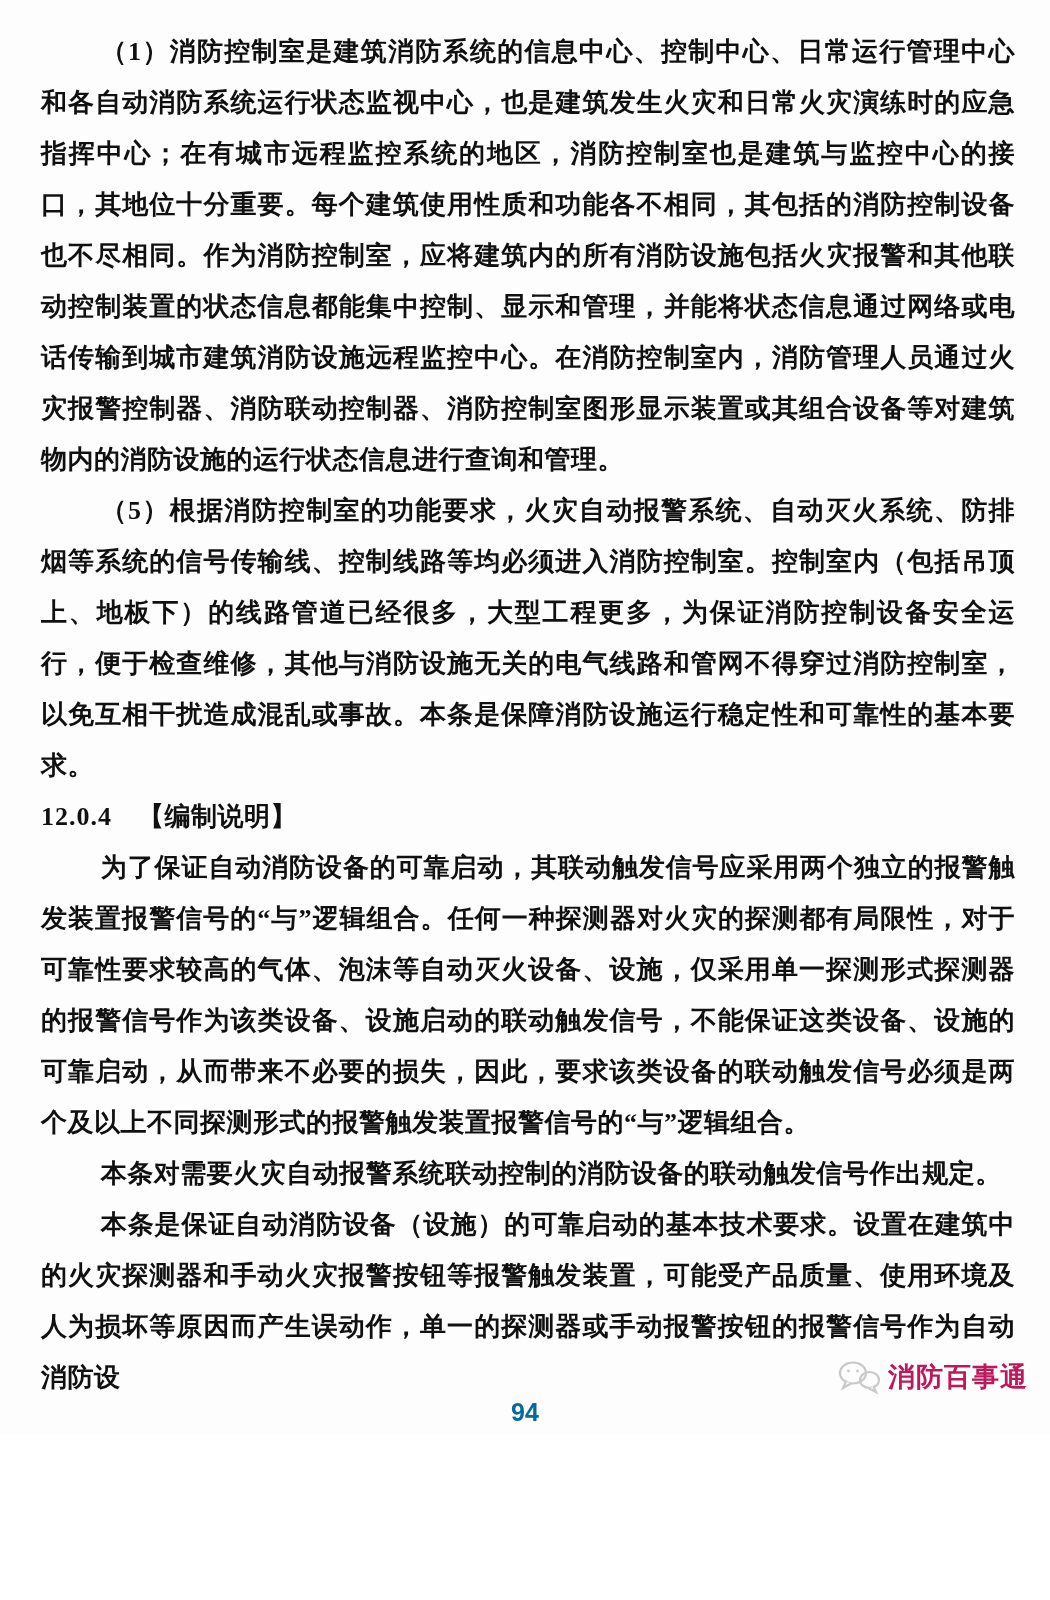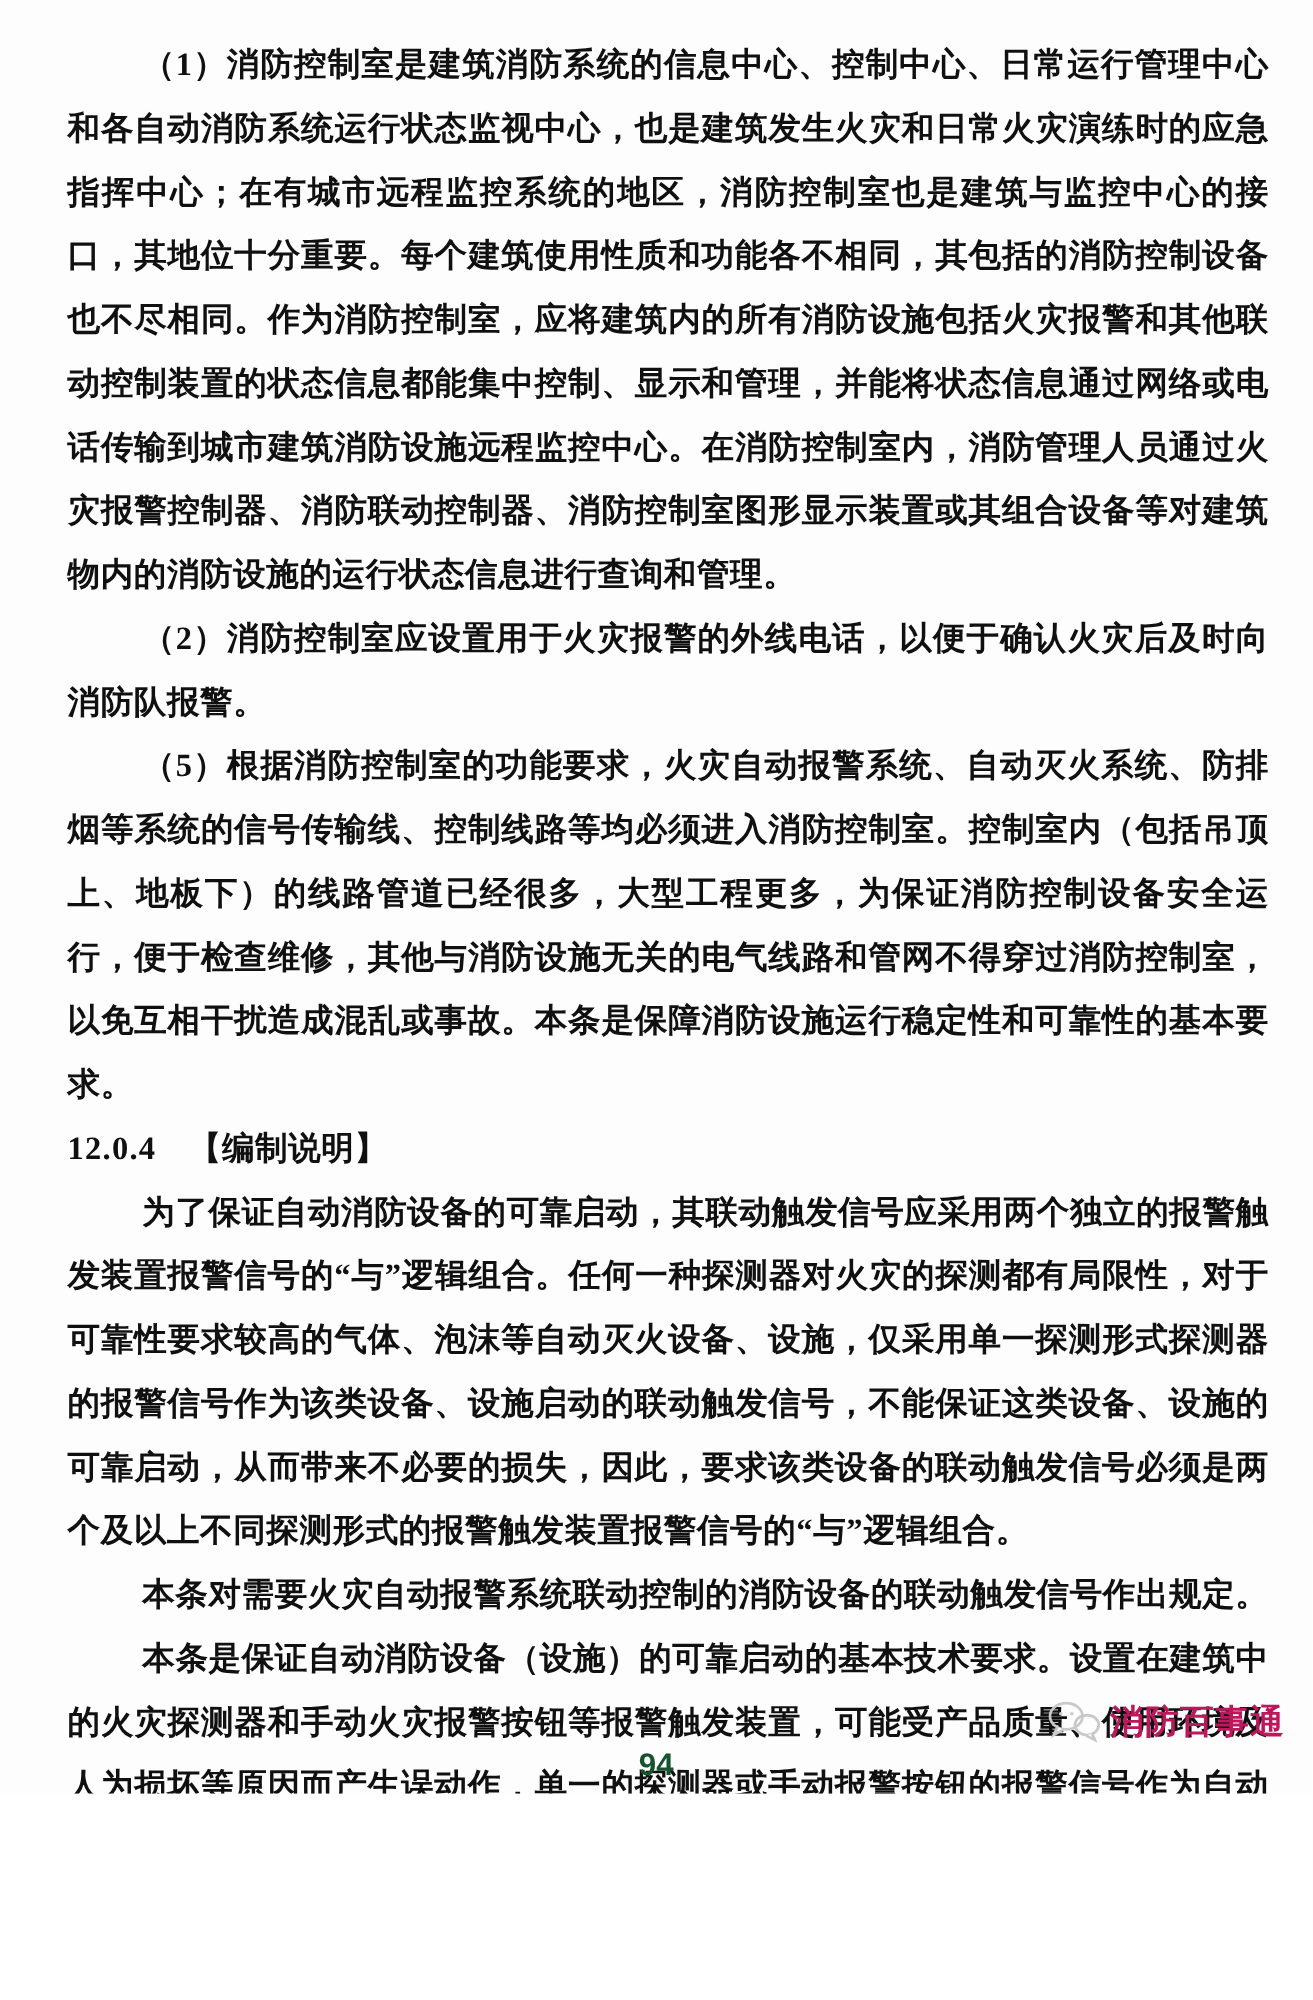--- a/index.html
+++ b/index.html
@@ -6,21 +6,21 @@
   body {
     width: 1050px;
     font-family: "Liberation Serif", "DejaVu Serif", serif;
   }
   .page {
     position: relative;
     width: 1050px;
     height: 1435px;
     background: #fdfdfd;
     box-sizing: border-box;
-    padding: 26px 35px 0 54px;
+    padding: 26px 35px 0 41px;
     overflow: hidden;
     color: #101010;
   }
   .body-text {
     font-size: 26px;
     line-height: 51px;
     letter-spacing: 0.5px;
     font-weight: 600;
   }
   p.para {
@@ -54,32 +54,31 @@
   }
   .wm-icon { display: inline-flex; align-items: center; }
   .page-number {
     position: absolute;
     left: 0; right: 0;
     bottom: 8px;
     text-align: center;
     font-size: 25px;
     font-weight: 700;
     font-family: "Liberation Sans", "DejaVu Sans", sans-serif;
-    color: #14532d;
+    color: #0369a1;
   }
 </style>
 </head>
 <body>
 
 <div class="page">
   <div class="body-text">
 
     <p class="para">（1）消防控制室是建筑消防系统的信息中心、控制中心、日常运行管理中心和各自动消防系统运行状态监视中心，也是建筑发生火灾和日常火灾演练时的应急指挥中心；在有城市远程监控系统的地区，消防控制室也是建筑与监控中心的接口，其地位十分重要。每个建筑使用性质和功能各不相同，其包括的消防控制设备也不尽相同。作为消防控制室，应将建筑内的所有消防设施包括火灾报警和其他联动控制装置的状态信息都能集中控制、显示和管理，并能将状态信息通过网络或电话传输到城市建筑消防设施远程监控中心。在消防控制室内，消防管理人员通过火灾报警控制器、消防联动控制器、消防控制室图形显示装置或其组合设备等对建筑物内的消防设施的运行状态信息进行查询和管理。</p>
 
-    <p class="para">（2）消防控制室应设置用于火灾报警的外线电话，以便于确认火灾后及时向消防队报警。</p>
 
     <p class="para">（5）根据消防控制室的功能要求，火灾自动报警系统、自动灭火系统、防排烟等系统的信号传输线、控制线路等均必须进入消防控制室。控制室内（包括吊顶上、地板下）的线路管道已经很多，大型工程更多，为保证消防控制设备安全运行，便于检查维修，其他与消防设施无关的电气线路和管网不得穿过消防控制室，以免互相干扰造成混乱或事故。本条是保障消防设施运行稳定性和可靠性的基本要求。</p>
 
     <p class="para no-indent heading"><span class="sec-num">12.0.4</span><span>【编制说明】</span></p>
 
 
 
     <p class="para">为了保证自动消防设备的可靠启动，其联动触发信号应采用两个独立的报警触发装置报警信号的“与”逻辑组合。任何一种探测器对火灾的探测都有局限性，对于可靠性要求较高的气体、泡沫等自动灭火设备、设施，仅采用单一探测形式探测器的报警信号作为该类设备、设施启动的联动触发信号，不能保证这类设备、设施的可靠启动，从而带来不必要的损失，因此，要求该类设备的联动触发信号必须是两个及以上不同探测形式的报警触发装置报警信号的“与”逻辑组合。</p>
 
     <p class="para">本条对需要火灾自动报警系统联动控制的消防设备的联动触发信号作出规定。</p>

